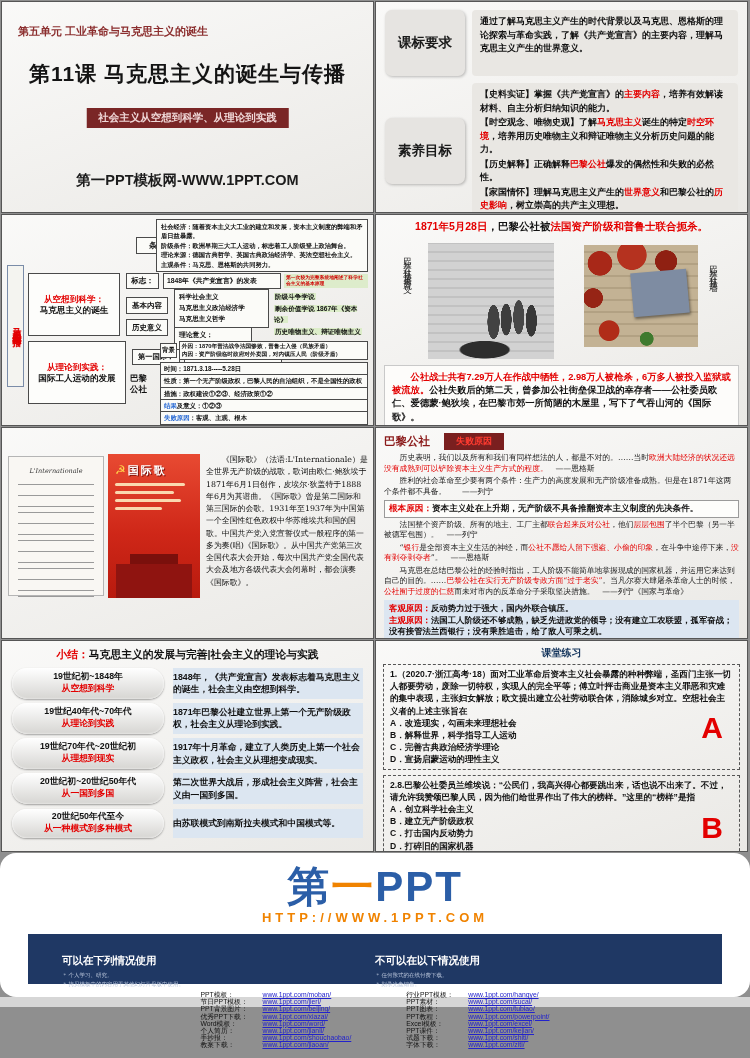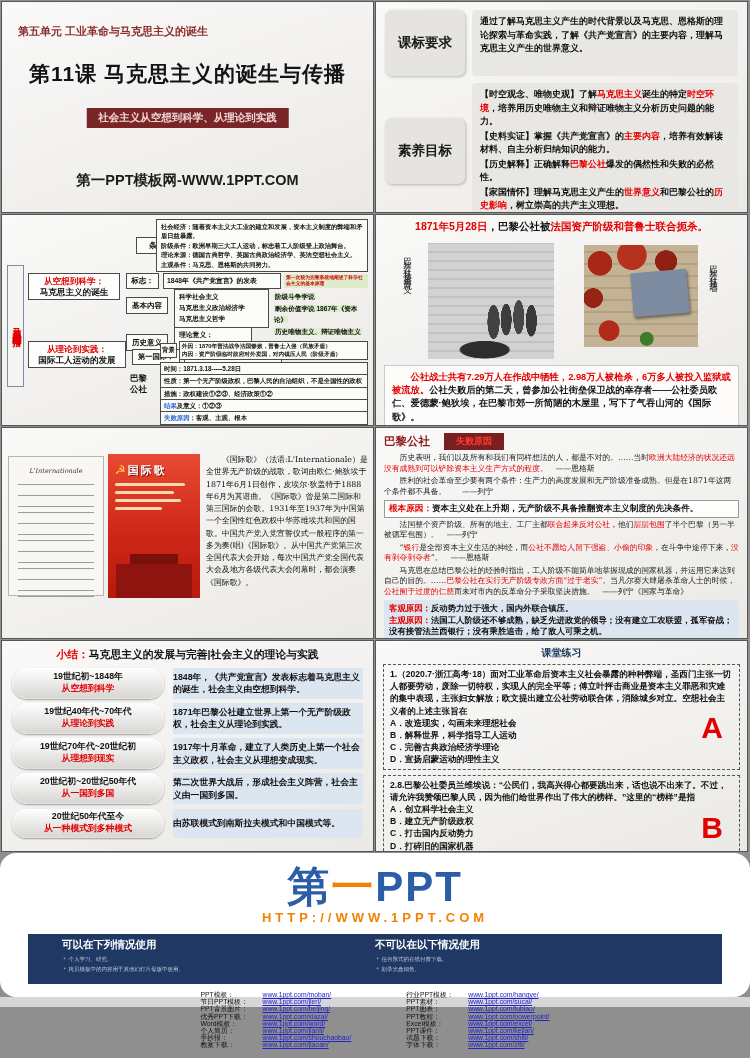--- a/index.html
+++ b/index.html
@@ -22,33 +22,33 @@
 .s2-row { display:flex; margin-bottom:7px; }
 .s2-label { flex:0 0 80px; background:#e6e4e1; border-radius:7px; text-align:center; font-weight:bold; font-size:13.5px; color:#1a1a1a; padding:24px 2px; box-shadow:1px 1px 3px rgba(0,0,0,.25); height:fit-content; }
 .s2-center { align-items:center; }
 .s2-content { flex:1; background:#e9e7e3; border-radius:4px; margin-left:7px; padding:5px 8px; font-size:9px; font-weight:bold; line-height:1.5; color:#111; }
 .s2-content div { margin-bottom:1px; }
 
 
 .s3 { font-weight:bold; color:#111; }
 .s3 .bx { position:absolute; border:1px solid #4a4a4a; background:#fbfbf8; }
 .s3-side { position:absolute; left:5px; top:50px; width:17px; height:122px; border:1px solid #7a8ca8; background:#f4f4f0; writing-mode:vertical-rl; text-align:center; color:#e30000; font-size:9px; font-weight:bold; letter-spacing:1px; }
-.s3-branch { position:absolute; border:1px solid #4a4a4a; background:#fdfdfb; text-align:center; font-size:8.6px; line-height:1.25; padding:2px 2px; }
+.s3-branch { position:absolute; border:1px solid #4a4a4a; background:#fdfdfb; text-align:center; font-size:8.6px; line-height:1.25; padding:20px 2px; }
 .s3-b1 { left:26px; top:58px; width:92px; }
 .s3-b2 { left:26px; top:126px; width:98px; }
 .s3-cond-label { left:134px; top:22px; width:42px; text-align:center; font-size:8px; padding:2px 0; }
 .s3-cond { left:154px; top:4px; width:212px; font-size:6.3px; line-height:1.5; padding:2px 4px; }
 .s3-mark-label { left:124px; top:58px; width:33px; text-align:center; font-size:7.5px; padding:2px 0; }
 .s3-mark-val { left:161px; top:58px; width:118px; font-size:6.8px; padding:2px 3px; }
 .s3-mark-note { position:absolute; left:282px; top:59px; width:84px; background:#ddeccb; color:#d00000; font-size:4.8px; line-height:1.25; padding:1px 2px; }
 .s3-content-label { left:124px; top:82px; width:42px; text-align:center; font-size:7.5px; padding:2.5px 0; }
 .s3-content { left:172px; top:74px; width:95px; font-size:6.6px; line-height:1.65; padding:2px 4px; }
 .s3-notes { position:absolute; left:272px; top:76px; width:96px; font-size:6.6px; line-height:1.75; }
 .s3-notes span { background:#dcedc9; padding:0 1px; }
-.s3-meaning-label { left:124px; top:119px; width:42px; text-align:center; font-size:7.5px; padding:2.5px 0; }
+.s3-meaning-label { left:124px; top:104px; width:42px; text-align:center; font-size:7.5px; padding:2.5px 0; }
 .s3-meaning { left:172px; top:112px; width:78px; font-size:6.8px; line-height:1.6; padding:2px 4px; }
 .s3-intl-label { left:130px; top:134px; width:48px; text-align:center; font-size:7.2px; padding:2px 0; }
 .s3-intl-val { left:182px; top:134px; width:98px; font-size:6.8px; padding:2px 3px; }
 .s3-commune { position:absolute; left:128px; top:158px; width:22px; font-size:8.5px; line-height:1.25; }
 .s3-row { position:absolute; left:158px; width:208px; border:1px solid #4a4a4a; background:#fbfbf8; font-size:6.4px; padding:1.5px 3px; white-space:nowrap; }
 .s3-bgrow { position:absolute; left:158px; top:126px; width:208px; display:flex; }
 .s3-bg-label { border:1px solid #4a4a4a; background:#fbfbf8; font-size:6.4px; padding:2px 1px; align-self:center; }
 .s3-bg-content { border:1px solid #4a4a4a; background:#fbfbf8; font-size:5.7px; line-height:1.35; padding:1px 2px; margin-left:2px; flex:1; }
 
 
@@ -115,21 +115,21 @@
 .s8-opts { display:grid; grid-template-columns:1fr; column-gap:8px; }
 .s8-ans { position:absolute; right:16px; color:#e30000; font-size:30px; font-weight:bold; line-height:1; }
 .s8-ans1 { top:48px; } .s8-ans2 { bottom:12px; }
 
 
 .footer { width:750px; height:144px; background:#ffffff; padding-top:12px;border-radius:16px; }
 .bottom-strip { width:750px; height:10px; background:#d6d6d6; }
 .logo { text-align:center; font-size:42px; font-weight:bold; letter-spacing:2px; line-height:1.05; font-family:"Liberation Sans",sans-serif; }
 .lg-blue { color:#2b5ea7; } .lg-orange { color:#f08300; }
 .logo-url { text-align:center; color:#f08300; font-weight:bold; font-size:13px; letter-spacing:4px; margin-top:1px; }
-.navy { margin:9px 28px 0; background:#1f3864; height:50px; display:flex; padding:10px 34px;align-items:flex-end; }
+.navy { margin:9px 28px 0; background:#1f3864; height:50px; display:flex; padding:20px 34px; }
 .navy-col { flex:1; }
 .navy-title { color:#fff; font-size:10.5px; font-weight:bold; margin-bottom:3px; }
 .navy-item { color:#b9c5da; font-size:5.5px; line-height:1.7; }
 .navy-item:before { content:"＊"; margin-right:1px; }
 .links { display:flex; justify-content:center; gap:55px; margin-top:7px; }
 .link-row { font-size:6.8px; line-height:1.05; height:7.2px; white-space:nowrap; }
 .link-label { display:inline-block; width:62px; color:#111; }
 .link-url { color:#2222cc; text-decoration:underline; }
 </style>
 </head>
@@ -145,22 +145,22 @@
   </div>
 
   <div class="slide s2">
     <div class="s2-row">
       <div class="s2-label">课标要求</div>
       <div class="s2-content">通过了解马克思主义产生的时代背景以及马克思、恩格斯的理论探索与革命实践，了解《共产党宣言》的主要内容，理解马克思主义产生的世界意义。</div>
     </div>
     <div class="s2-row s2-center">
       <div class="s2-label">素养目标</div>
       <div class="s2-content">
+        <div><span>【史料实证】掌握《共产党宣言》的</span><span class="r">主要内容</span><span>，培养有效解读材料、自主分析归纳知识的能力。</span></div>
         <div><span>【时空观念、唯物史观】了解</span><span class="r">马克思主义</span><span>诞生的特定</span><span class="r">时空环境</span><span>，培养用历史唯物主义和辩证唯物主义分析历史问题的能力。</span></div>
-        <div><span>【史料实证】掌握《共产党宣言》的</span><span class="r">主要内容</span><span>，培养有效解读材料、自主分析归纳知识的能力。</span></div>
         <div><span>【历史解释】正确解释</span><span class="r">巴黎公社</span><span>爆发的偶然性和失败的必然性。</span></div>
         <div><span>【家国情怀】理解马克思主义产生的</span><span class="r">世界意义</span><span>和巴黎公社的</span><span class="r">历史影响</span><span>，树立崇高的共产主义理想。</span></div>
       </div>
     </div>
     <div class="s2-row">
       <div class="s2-label">探究问题</div>
       <div class="s2-content">
         
         
       </div>

